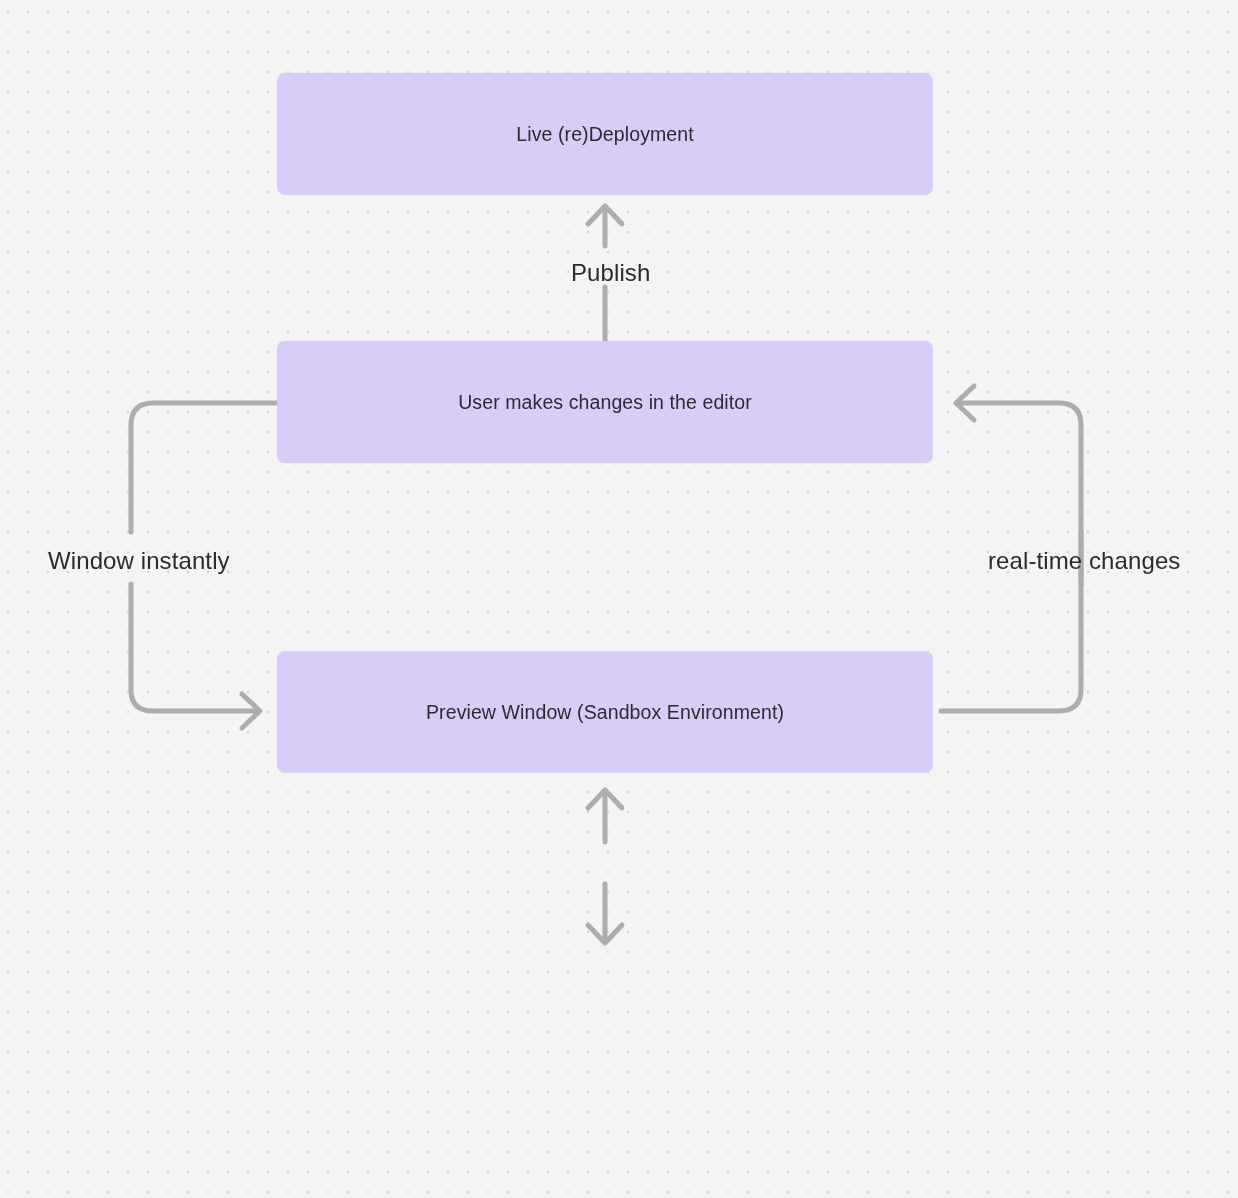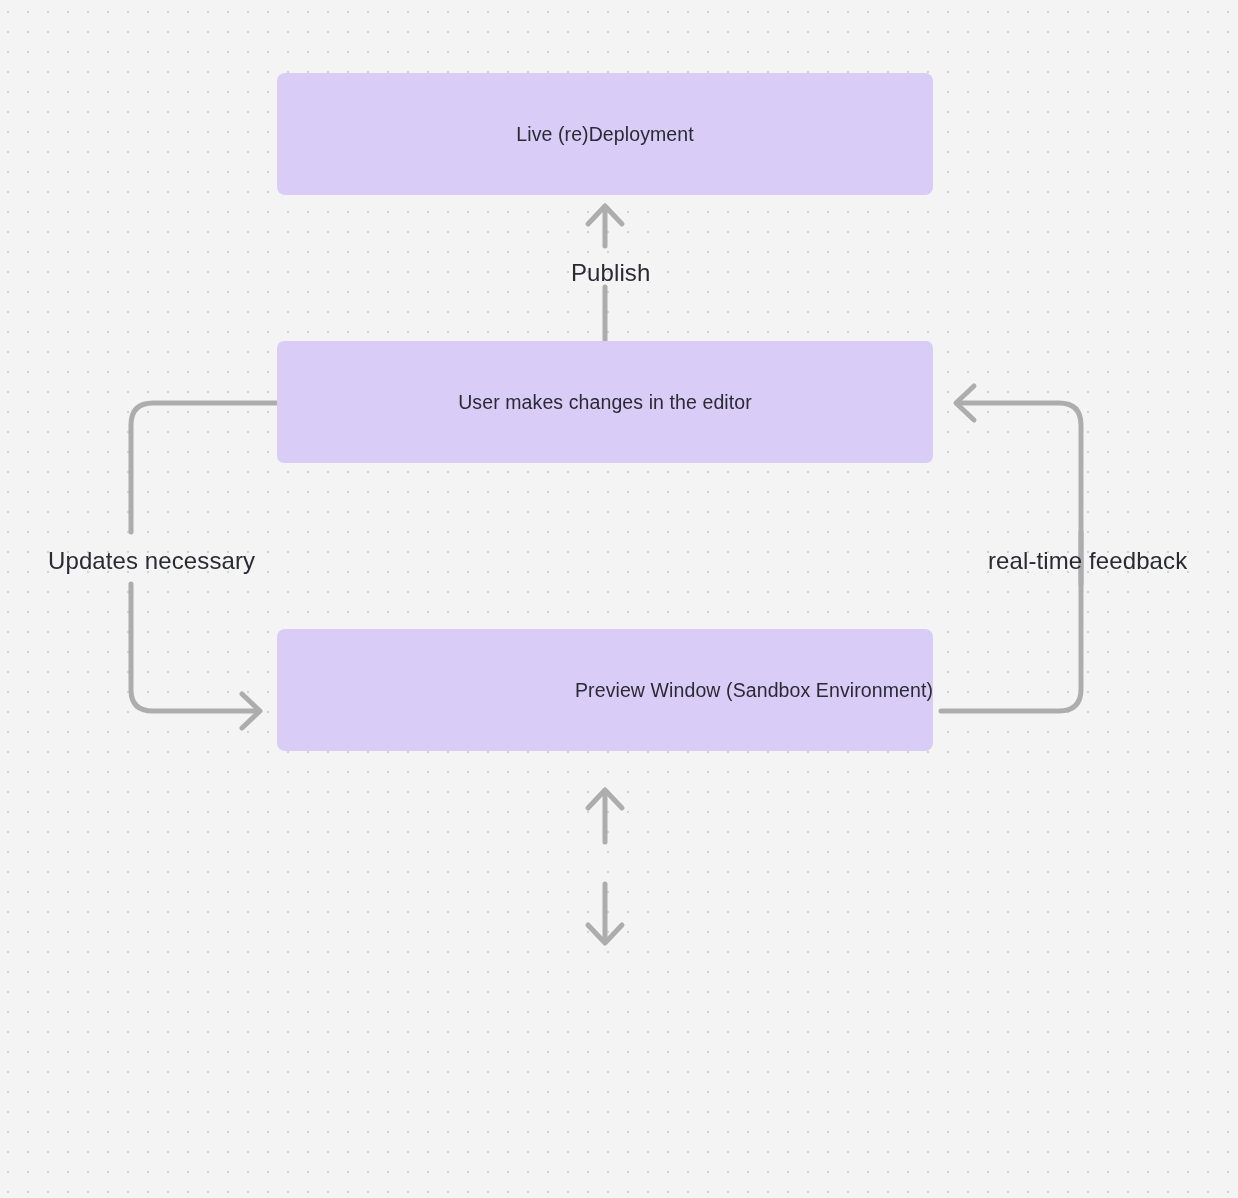--- a/index.html
+++ b/index.html
@@ -49,21 +49,21 @@
     font-size: 19.5px;
     line-height: 1.25;
     color: #2a2a33;
     letter-spacing: 0.1px;
     text-align: center;
     white-space: nowrap;
   }
 
   #node-deploy  { top: 73px; }
   #node-editor  { top: 341px; border-radius: 7px; }
-  #node-preview { top: 629px; justify-content: flex-end; }
+  #node-preview { top: 651px; }
   #node-devserver { top: 959px; }
 
   .edge-label {
     position: absolute;
     font-size: 24px;
     line-height: 1.2;
     color: #2a2a33;
     letter-spacing: 0.1px;
     white-space: nowrap;
     background: transparent;
@@ -122,18 +122,18 @@
     <span class="node-label">User makes changes in the editor</span>
   </div>
 
   <div class="node" id="node-preview">
     <span class="node-label">Preview Window (Sandbox Environment)</span>
   </div>
 
 
   <div class="edge-label" id="label-publish">Publish</div>
 
-  <div class="edge-label" id="label-updates">Updates necessary</div>
+  <div class="edge-label" id="label-updates">Window instantly</div>
 
-  <div class="edge-label" id="label-realtime">real-time feedback</div>
+  <div class="edge-label" id="label-realtime">real-time changes</div>
 
 
 </div>
 
 </body></html>

